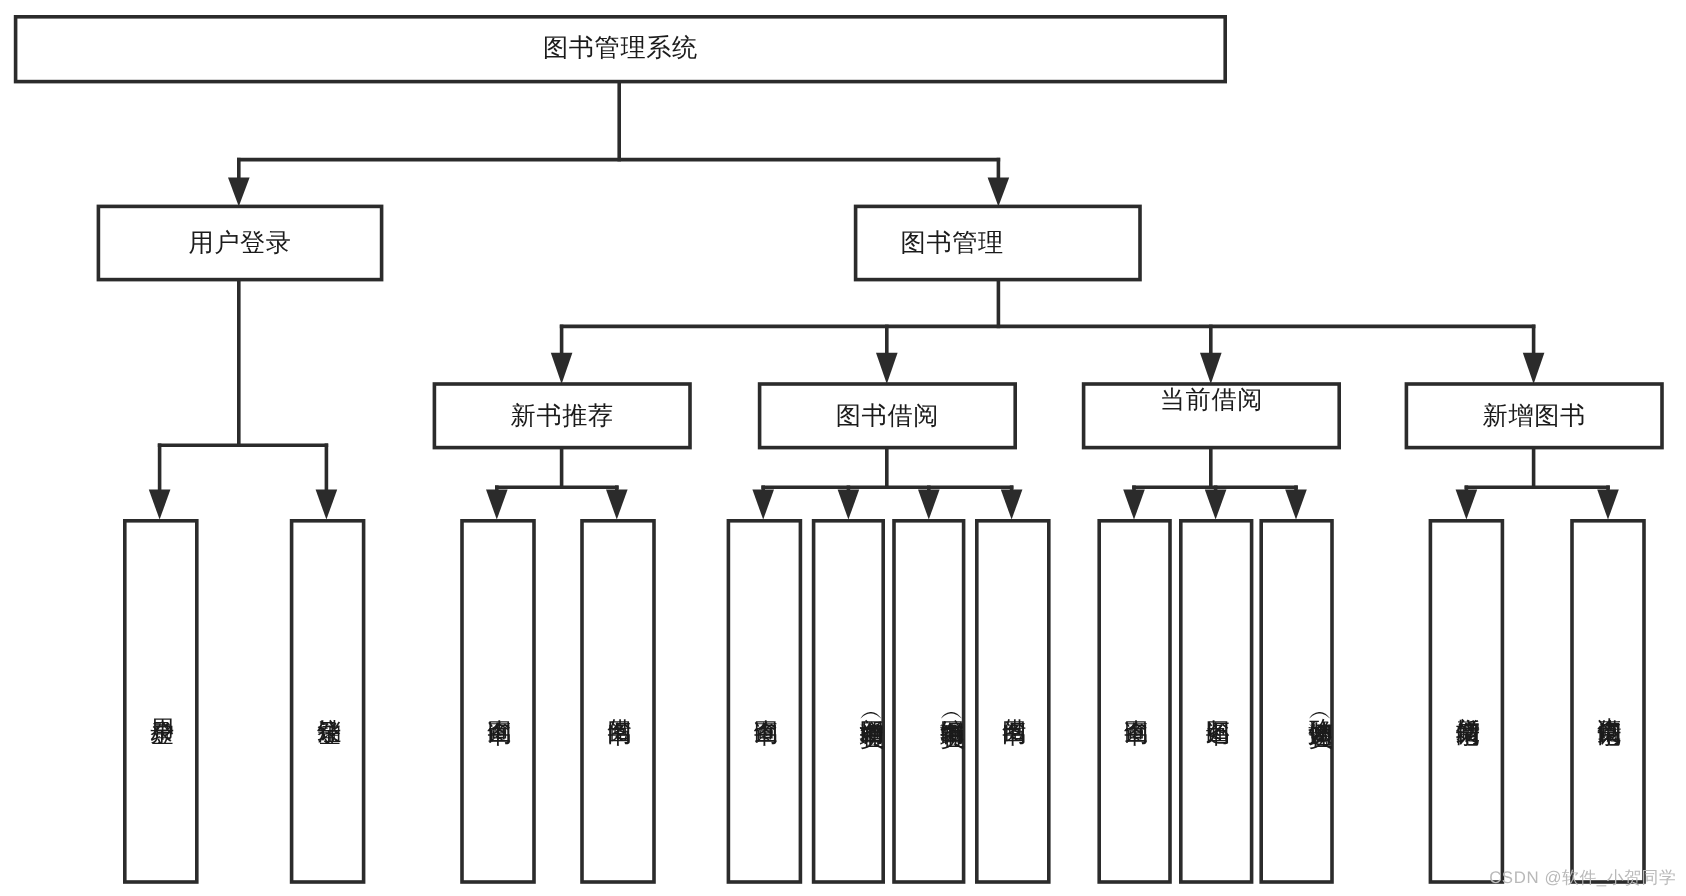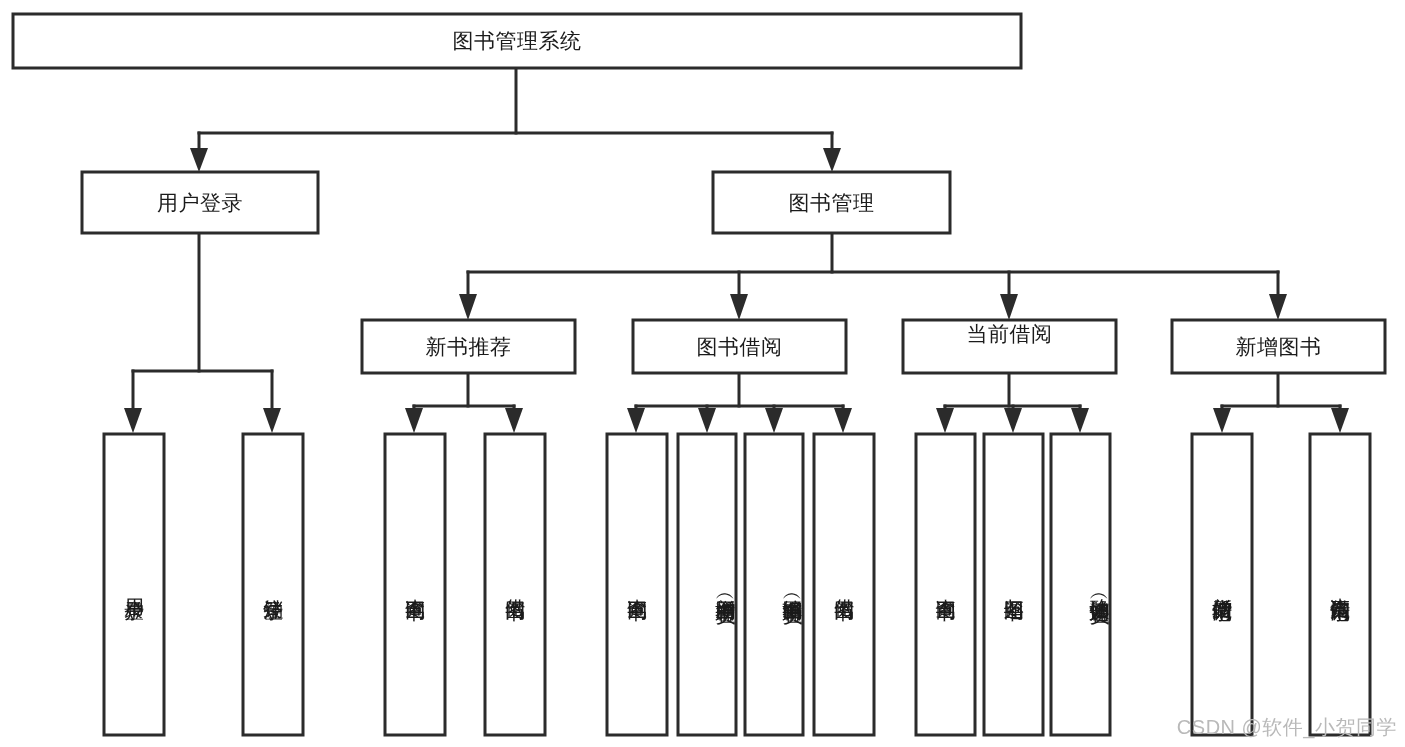--- a/index.html
+++ b/index.html
@@ -65,21 +65,21 @@
     text-orientation: upright;
     letter-spacing: 1px;
     white-space: nowrap;
     pointer-events: none;
   }
   .watermark {
     position: absolute;
     right: 8px;
     bottom: 6px;
     color: #b9b9b9;
-    font-size: 20px;
+    font-size: 14px;
     letter-spacing: 0.5px;
     white-space: nowrap;
   }
 </style>
 </head>
 <body>
 
 <div id="diagram-root">
 
   <svg id="diagram-svg" viewBox="0 0 1405 747">
@@ -183,21 +183,21 @@
     <rect class="node-box" x="1051" y="434" width="59" height="301"></rect>
 
     <rect class="node-box" x="1192" y="434" width="60" height="301"></rect>
     <rect class="node-box" x="1310" y="434" width="60" height="301"></rect>
 
   </svg>
 
   <div class="node-label-h" style="left:13px; top:14px; width:1008px; height:54px;">图书管理系统</div>
 
   <div class="node-label-h" style="left:82px; top:172px; width:236px; height:61px;">用户登录</div>
-  <div class="node-label-h" style="left:713px; top:172px; width:237px; height:61px;">图书管理</div>
+  <div class="node-label-h" style="left:675px; top:172px; width:237px; height:61px;">图书管理</div>
 
   <div class="node-label-h" style="left:633px; top:320px; width:213px; height:53px;">图书借阅</div>
   <div class="node-label-h" style="left:362px; top:320px; width:213px; height:53px;">新书推荐</div>
   <div class="node-label-h" style="left:903px; top:307px; width:213px; height:53px;">当前借阅</div>
   <div class="node-label-h" style="left:1172px; top:320px; width:213px; height:53px;">新增图书</div>
 
   <div class="node-label-v" style="left:104px; top:434px; width:60px; height:301px;">用户登录</div>
   <div class="node-label-v" style="left:243px; top:434px; width:60px; height:301px;">注销登录</div>
 
   <div class="node-label-v" style="left:385px; top:434px; width:60px; height:301px;">查询图书</div>

